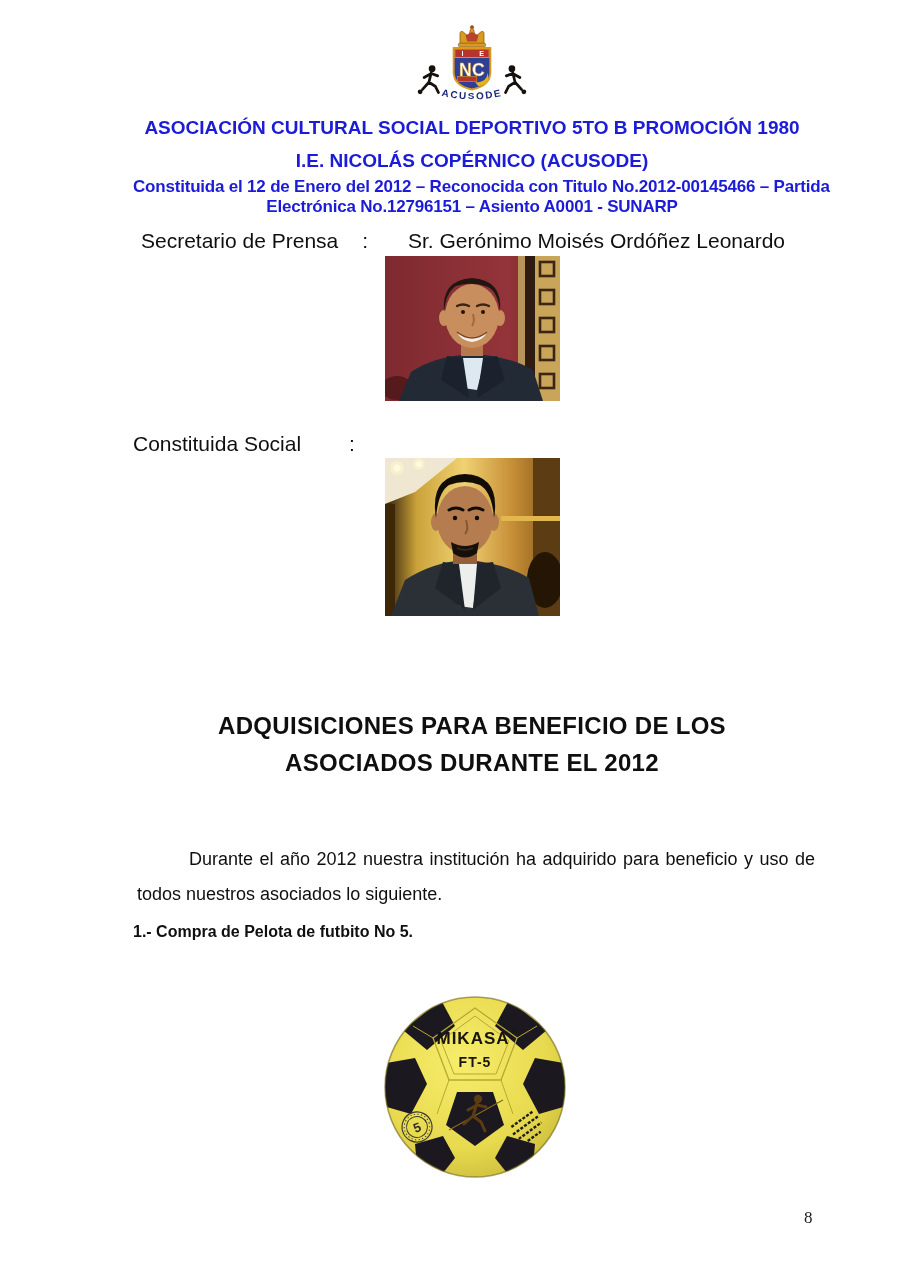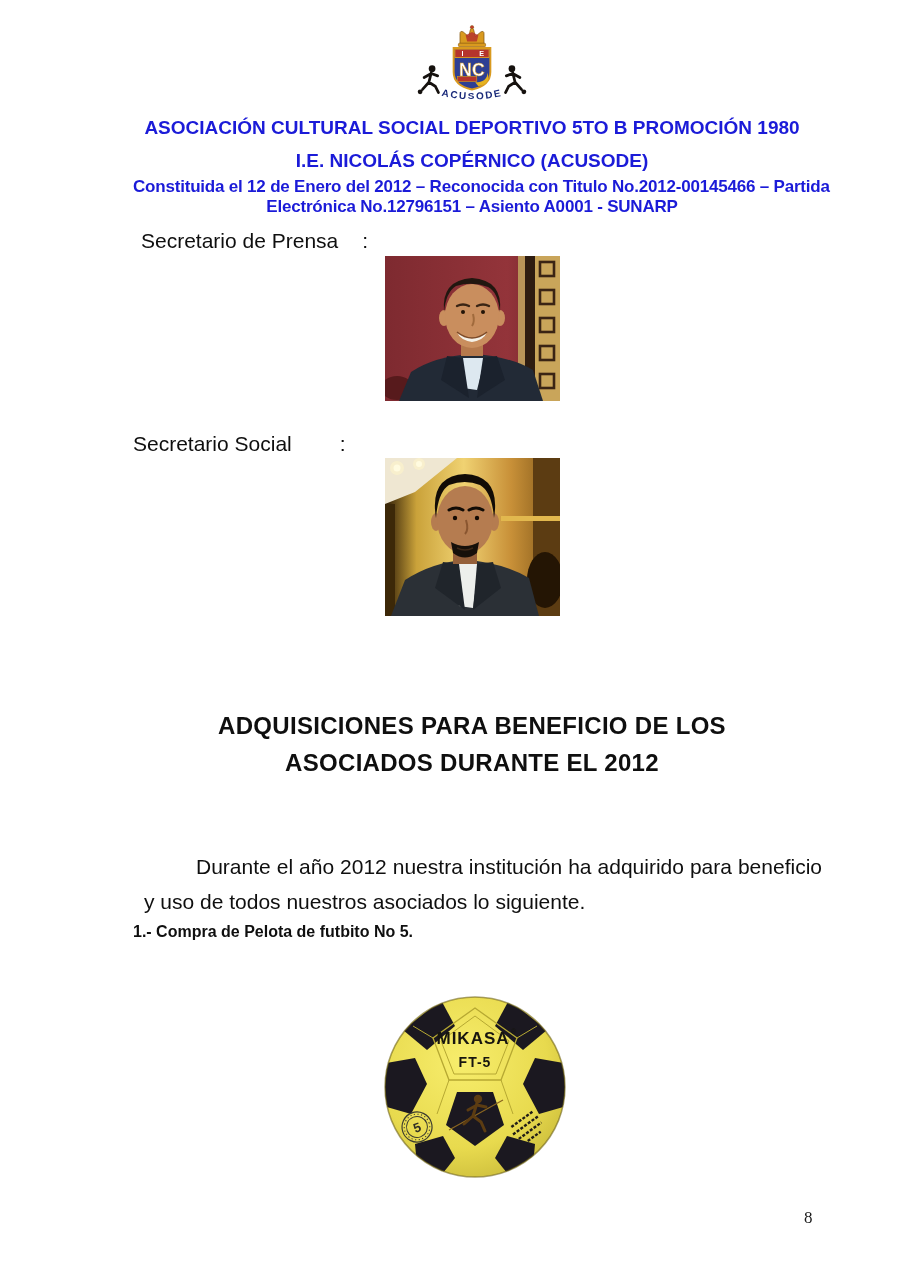--- a/index.html
+++ b/index.html
@@ -30,22 +30,22 @@
   .colon.c2{margin-left:48px;}
   .officer-name{position:absolute;left:267px;top:0;white-space:nowrap;}
 
   .portrait{position:absolute;left:252px;display:block;}
   #photo1{top:256px;}
   #photo2{top:458px;}
 
   
   .sec-title{position:absolute;top:707px;left:0;width:678px;text-align:center;
     font-size:24px;font-weight:bold;line-height:37px;letter-spacing:0.3px;}
-  .body-par{position:absolute;top:838px;left:0;width:678px;margin:11px;
-    font-size:21px;line-height:35px;text-align:justify;text-indent:52px;}
+  .body-par{position:absolute;top:838px;left:0;width:678px;margin:4px;
+    font-size:18px;line-height:35px;text-align:justify;text-indent:52px;}
   .item-line{position:absolute;top:923px;left:0;font-size:16px;font-weight:bold;}
 
   .ball-fig{position:absolute;top:986px;left:242px;}
 
   .page-number{position:absolute;top:1208px;left:804px;
     font-family:"Liberation Serif", serif;font-size:17px;color:#1c1c1c;}
 
   svg text{font-family:"Liberation Sans", sans-serif;}
 </style>
 </head>
@@ -94,20 +94,21 @@
         </text>
       </svg>
       <div class="hl hl-big">ASOCIACIÓN CULTURAL SOCIAL DEPORTIVO 5TO B PROMOCIÓN 1980</div>
       <div class="hl hl-big">I.E. NICOLÁS COPÉRNICO (ACUSODE)</div>
       <div class="hl hl-small first">Constituida el 12 de Enero del 2012 – Reconocida con Titulo No.2012-00145466 – Partida</div>
       <div class="hl hl-small">Electrónica No.12796151 – Asiento A0001 - SUNARP</div>
     </header>
 
     <div class="officer-row" id="row1">
       <span class="role">Secretario de Prensa</span><span class="colon c1">:</span>
+      <span class="officer-name">Sr. Gerónimo Moisés Ordóñez Leonardo</span>
     </div>
     <svg class="portrait" id="photo1" width="175" height="145" viewBox="0 0 175 145">
       <defs>
         <linearGradient id="p1w" x1="0" y1="0" x2="1" y2="0">
           <stop offset="0" stop-color="#7e2a30"></stop>
             <stop offset="0.7" stop-color="#93343a"></stop>
             <stop offset="1" stop-color="#6e2428"></stop>
         </linearGradient>
       </defs>
       <rect width="175" height="145" fill="url(#p1w)"></rect>
@@ -136,21 +137,21 @@
         <path d="M72 50 Q78 47 84 50 M92 50 Q98 47 104 50" stroke="#3a2414" stroke-width="2.4" fill="none" stroke-linecap="round"></path>
         <circle cx="78" cy="56" r="2" fill="#231408"></circle>
           <circle cx="98" cy="56" r="2" fill="#231408"></circle>
         <path d="M88 58 Q90 66 87 70" stroke="#a06a3c" stroke-width="2" fill="none"></path>
         <path d="M72 76 Q87 88 102 76 Q99 84 87 86 Q75 84 72 76 Z" fill="#f5f1e8"></path>
         <path d="M72 76 Q87 88 102 76" stroke="#7c4a28" stroke-width="1.6" fill="none"></path>
       </g>
     </svg>
 
     <div class="officer-row" id="row2">
-      <span class="role">Secretario Social</span><span class="colon c2">:</span>
+      <span class="role">Constituida Social</span><span class="colon c2">:</span>
     </div>
     <svg class="portrait" id="photo2" width="175" height="158" viewBox="0 0 175 158">
       <defs>
         <linearGradient id="p2w" x1="0" y1="0" x2="1" y2="0">
           <stop offset="0" stop-color="#2e1c06"></stop>
             <stop offset="0.18" stop-color="#caa23a"></stop>
           <stop offset="0.45" stop-color="#f0d272"></stop>
             <stop offset="0.72" stop-color="#c89038"></stop>
           <stop offset="1" stop-color="#7a5216"></stop>
         </linearGradient>

